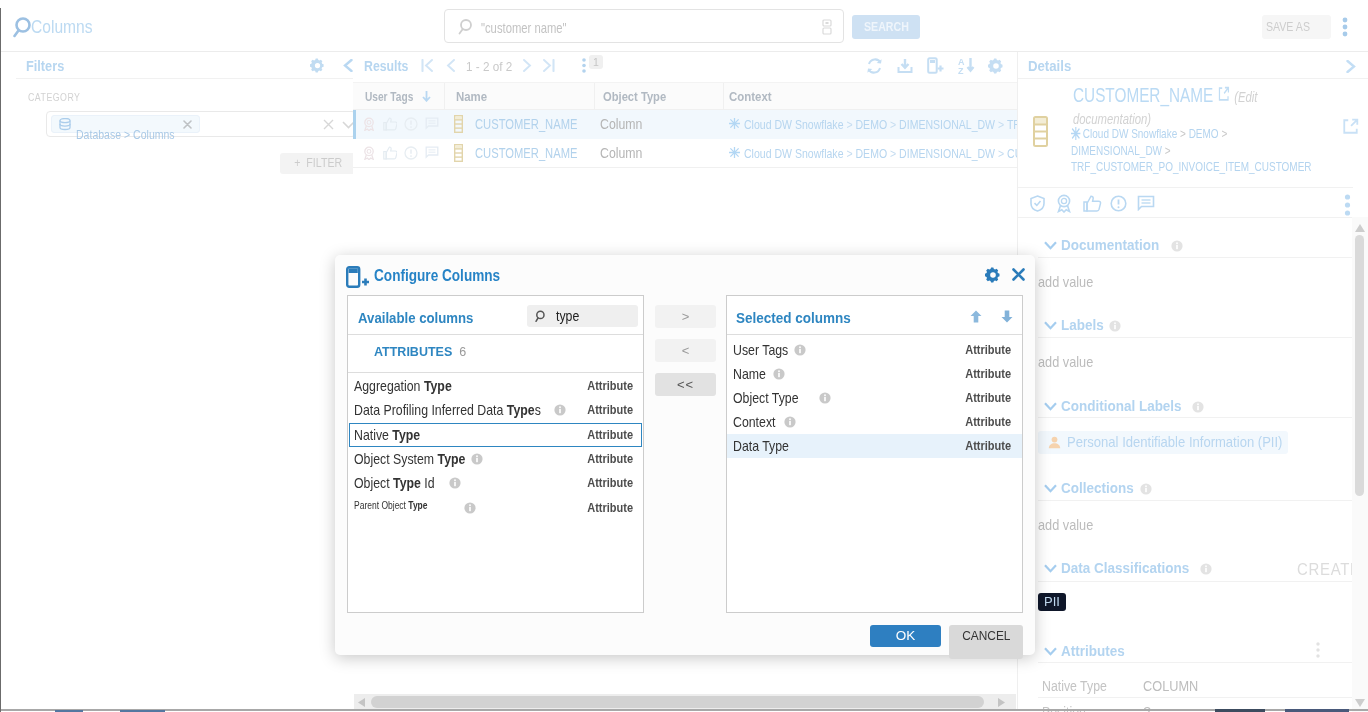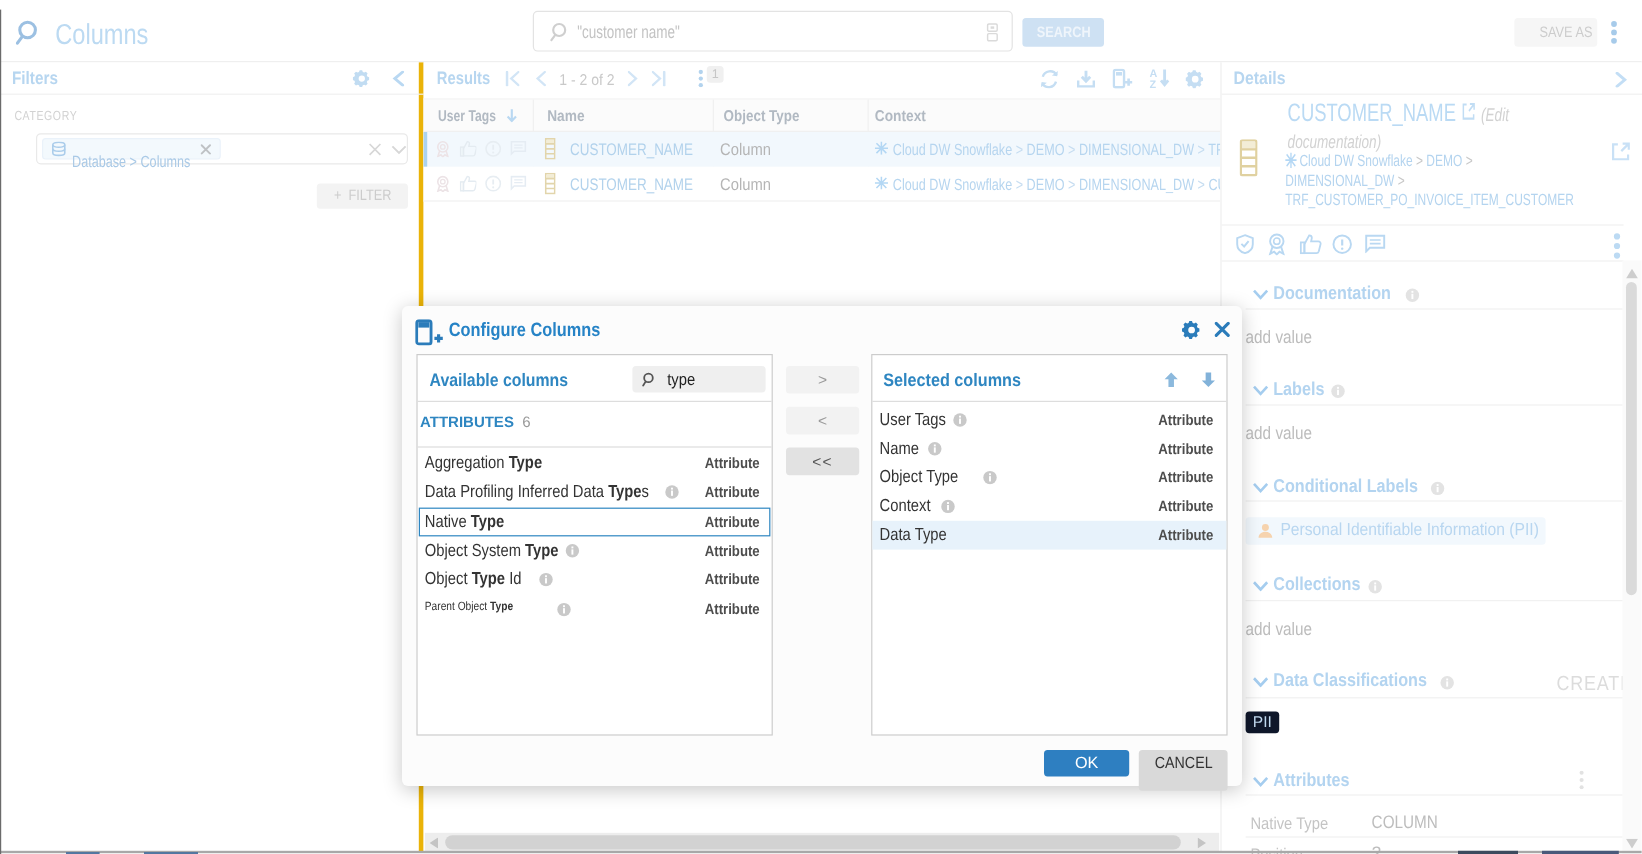--- a/index.html
+++ b/index.html
@@ -14,44 +14,44 @@
 </style>
 </head>
 <body>
 <div class="abs" style="left:0;top:0;width:1368px;height:712px;background:#fff;">
 
   <div class="abs" style="left:0;top:0;width:1368px;height:52px;background:#fff;border-bottom:1px solid #ececec;">
     <svg class="abs" style="left:13px;top:16px;" width="23" height="23" viewBox="0 0 23 23">
       <circle cx="10" cy="9" r="6.5" fill="none" stroke="#9cc0e2" stroke-width="2.6"></circle>
       <line x1="5.5" y1="14.5" x2="1.5" y2="20" stroke="#9cc0e2" stroke-width="2.6" stroke-linecap="round"></line>
     </svg>
-    <div class="abs" style="left:46px;top:16px;font-size:24px;color:#bcdaf2;"><span class="sx s82">Columns</span></div>
+    <div class="abs" style="left:31px;top:16px;font-size:19px;color:#bcdaf2;"><span class="sx s82">Columns</span></div>
 
     <div class="abs" style="left:444px;top:9px;width:400px;height:34px;border:1px solid #e3e3e3;border-radius:4px;">
       <svg class="abs" style="left:13px;top:8px;" width="18" height="18" viewBox="0 0 18 18">
         <circle cx="8" cy="7" r="5" fill="none" stroke="#cfcfcf" stroke-width="1.8"></circle>
         <line x1="4.6" y1="11.2" x2="1.5" y2="15.5" stroke="#cfcfcf" stroke-width="1.8" stroke-linecap="round"></line>
       </svg>
       <div class="abs" style="left:36px;top:9px;font-size:15px;color:#c3c3c3;"><span class="sx s75">"customer name"</span></div>
       <svg class="abs" style="left:376px;top:9px;" width="12" height="16" viewBox="0 0 12 16">
         <rect x="2" y="1" width="8" height="6" rx="1" fill="none" stroke="#dadada" stroke-width="1.2"></rect>
         <rect x="4.5" y="3" width="3" height="2" fill="#dadada"></rect>
         <rect x="2" y="9" width="8" height="6" rx="1" fill="none" stroke="#dadada" stroke-width="1.2"></rect>
       </svg>
     </div>
     <div class="abs" style="left:852px;top:15px;width:68px;height:24px;background:#cee1f3;border-radius:3px;color:#eff5fb;font-size:12.5px;font-weight:bold;text-align:center;line-height:24px;"><span class="sx s85" style="transform-origin:50% 50%;">SEARCH</span></div>
-    <div class="abs" style="left:1262px;top:15px;width:69px;height:24px;background:#f6f6f6;border-radius:3px;color:#cdcdcd;font-size:12.5px;text-align:right;line-height:24px;"><span class="sx s85" style="transform-origin:50% 50%;">SAVE AS</span></div>
+    <div class="abs" style="left:1262px;top:15px;width:69px;height:24px;background:#f6f6f6;border-radius:3px;color:#cdcdcd;font-size:12.5px;text-align:left;line-height:24px;"><span class="sx s85" style="transform-origin:50% 50%;">SAVE AS</span></div>
     <svg class="abs" style="left:1341px;top:17px;" width="8" height="20" viewBox="0 0 8 20">
       <circle cx="4" cy="3" r="2.4" fill="#a7cbea"></circle>
         <circle cx="4" cy="10" r="2.4" fill="#a7cbea"></circle>
         <circle cx="4" cy="17" r="2.4" fill="#a7cbea"></circle>
     </svg>
   </div>
 
-  <div class="abs" style="left:0;top:52px;width:353px;height:658px;background:#fff;border-right:4px solid #eab308;">
+  <div class="abs" style="left:16px;top:52px;width:353px;height:658px;background:#fff;border-right:4px solid #eab308;">
     <div class="abs" style="left:10px;top:5px;font-size:15px;font-weight:bold;color:#b7d6f0;"><span class="sx s85">Filters</span></div>
     <svg class="abs" style="left:294px;top:6px;" width="15" height="15" viewBox="0 0 16 16">
       <path fill="#c1dcf2" d="M8 5.2A2.8 2.8 0 1 0 8 10.8 2.8 2.8 0 0 0 8 5.2zm6.5 4.1-1.6.6a5.6 5.6 0 0 1-.5 1.2l.8 1.5-1.6 1.6-1.5-.8c-.4.2-.8.4-1.2.5l-.6 1.6H6.1l-.6-1.6a5.6 5.6 0 0 1-1.2-.5l-1.5.8-1.6-1.6.8-1.5c-.2-.4-.4-.8-.5-1.2l-1.6-.6V6.7l1.6-.6c.1-.4.3-.8.5-1.2l-.8-1.5L2.8 1.8l1.5.8c.4-.2.8-.4 1.2-.5l.6-1.6h2.2l.6 1.6c.4.1.8.3 1.2.5l1.5-.8 1.6 1.6-.8 1.5c.2.4.4.8.5 1.2l1.6.6z"></path>
       <circle cx="8" cy="8" r="2.1" fill="#fff"></circle>
     </svg>
     <svg class="abs" style="left:326px;top:7px;" width="12" height="13" viewBox="0 0 12 13">
       <path d="M9.5 1 3 6.5 9.5 12" fill="none" stroke="#b9d8f2" stroke-width="2.4" stroke-linecap="round"></path>
     </svg>
     <div class="abs" style="left:0;top:26px;width:353px;border-top:1px solid #f1f1f1;"></div>
 
@@ -413,21 +413,21 @@
   <div class="abs" style="left:12px;top:40px;width:297px;height:318px;background:#fff;border:1px solid #ccc;">
     <div class="abs" style="left:10px;top:13px;font-size:15px;font-weight:bold;color:#2e86c1;"><span class="sx s88">Available columns</span></div>
     <div class="abs" style="left:179px;top:9px;width:111px;height:22px;background:#efefef;border-radius:3px;">
       <svg class="abs" style="left:8px;top:5px;" width="13" height="13" viewBox="0 0 13 13">
         <circle cx="5.4" cy="4.9" r="3.6" fill="none" stroke="#555" stroke-width="1.5"></circle>
         <line x1="3" y1="8" x2="1" y2="11.3" stroke="#555" stroke-width="1.5" stroke-linecap="round"></line>
       </svg>
       <div class="abs" style="left:29px;top:3px;font-size:14px;color:#222;"><span class="sx s88">type</span></div>
     </div>
     <div class="abs" style="left:0;top:38px;width:295px;border-top:1px solid #ddd;"></div>
-    <div class="abs" style="left:2px;top:49px;font-size:12.5px;font-weight:bold;color:#2e86c1;">ATTRIBUTES&nbsp;&nbsp;<span style="color:#999;font-weight:normal;">6</span></div>
+    <div class="abs" style="left:26px;top:49px;font-size:12.5px;font-weight:bold;color:#2e86c1;">ATTRIBUTES&nbsp;&nbsp;<span style="color:#999;font-weight:normal;">6</span></div>
     <div class="abs" style="left:0;top:76px;width:295px;border-top:1px solid #ddd;"></div>
     <div id="leftrows">
         <div class="abs" style="left:6px;top:82px;font-size:14.5px;color:#333;"><span class="sx s85">Aggregation <b>Type</b></span></div>
         <div class="abs" style="left:215px;top:83px;width:70px;text-align:right;font-size:12.5px;font-weight:bold;color:#4d4d4d;"><span class="sx s88" style="transform-origin:100% 50%;">Attribute</span></div>
         <div class="abs" style="left:6px;top:106.3px;font-size:14.5px;color:#333;"><span class="sx s85">Data Profiling Inferred Data <b>Type</b>s</span></div>
         <svg class="abs" style="left:206px;top:108.3px;" width="12" height="12" viewBox="0 0 12 12">
           <circle cx="6" cy="6" r="5.6" fill="#c9c9c9"></circle>
           <rect x="5.2" y="4.8" width="1.6" height="4.4" fill="#fff"></rect>
           <rect x="5.2" y="2.4" width="1.6" height="1.6" fill="#fff"></rect>
         </svg>

